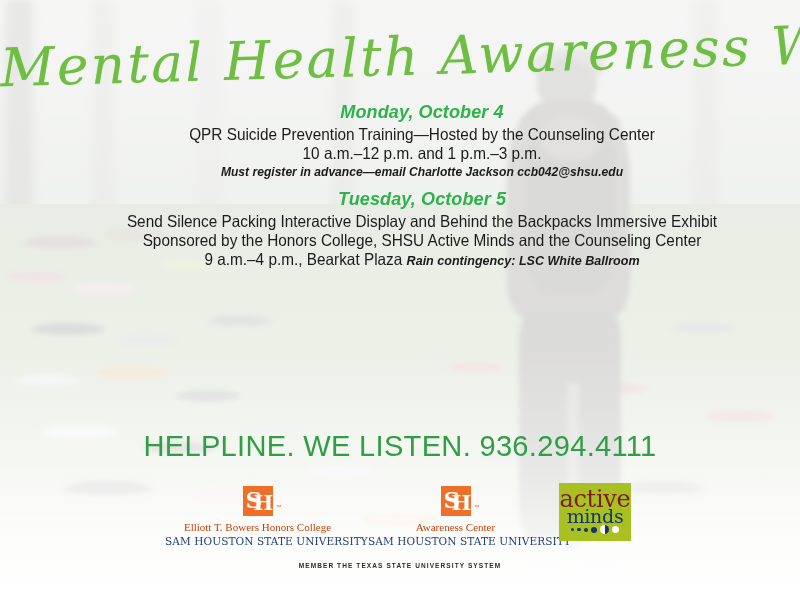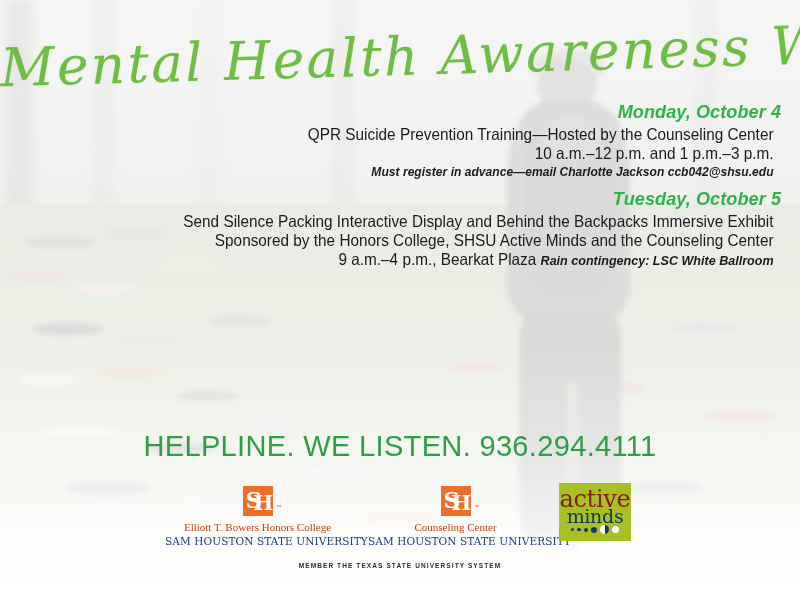--- a/index.html
+++ b/index.html
@@ -72,21 +72,21 @@
     font-style:italic;
     font-weight:400;
     font-size:53px;
     letter-spacing:2.5px;
     color:#6fbe44;
     white-space:nowrap;
     transform:rotate(-1.6deg);
     text-shadow:0 0 1px rgba(111,190,68,.45);
   }
 
-  .day-block{position:absolute;left:0;right:0;text-align:right;margin-left:44px;}
+  .day-block{position:absolute;left:0;right:0;text-align:center;margin-left:44px;}
 
   .day-head{
     font-family:"Liberation Sans", sans-serif;
     font-weight:bold;font-style:italic;
     font-size:19px;
     color:#2eb34a;
     letter-spacing:.1px;
     margin:0 0 2px 0;
     transform:scaleX(.95);
   }
@@ -273,21 +273,21 @@
         <div class="sh-name">Elliott T. Bowers Honors College</div>
         <div class="sh-sub">SAM HOUSTON STATE UNIVERSITY</div>
       </div>
 
       <div class="logo" style="left:368px;width:175px;top:0;">
         <div class="sh-mark">
           <span class="sh-s">S</span>
           <span class="sh-h">H</span>
           <span class="tm">™</span>
         </div>
-        <div class="sh-name">Counseling Center</div>
+        <div class="sh-name">Awareness Center</div>
         <div class="sh-sub">SAM HOUSTON STATE UNIVERSITY</div>
       </div>
 
       <div class="logo" style="left:550px;width:90px;top:-3px;">
         <div class="am-box">
           <div class="am-active">active</div>
           <div class="am-minds">minds</div>
           <div class="am-dots">
             <span class="dot d1"></span>
               <span class="dot d2"></span>

